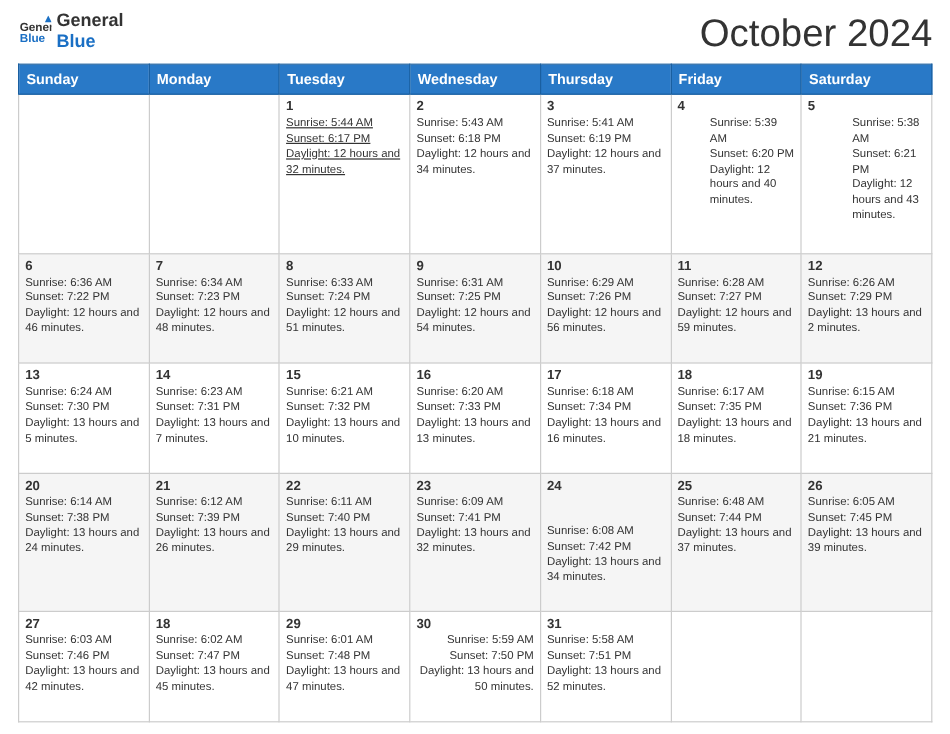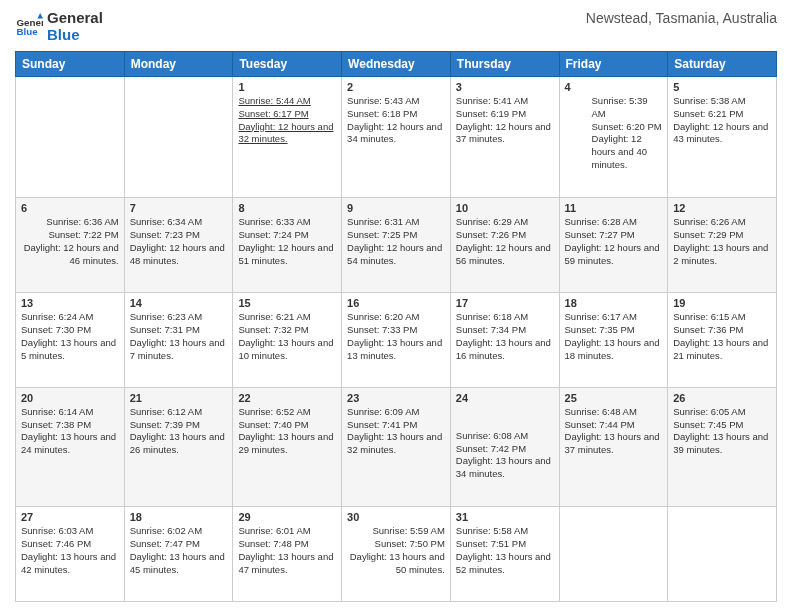--- a/index.html
+++ b/index.html
@@ -99,21 +99,21 @@
         <text y="18" x="2" font-size="14" font-weight="bold" fill="#333" font-family="Arial">General</text>
         <text y="32" x="2" font-size="14" font-weight="bold" fill="#1a6fc4" font-family="Arial">Blue</text>
         <polygon points="32,8 40,8 36,0" fill="#1a6fc4"></polygon>
       </svg>
       <div style="display:flex;flex-direction:column;line-height:1.1;">
         <span style="font-size:15px;font-weight:bold;color:#333;">General</span>
         <span style="font-size:15px;font-weight:bold;color:#1a6fc4;">Blue</span>
       </div>
     </div>
     <div class="title-section">
-      <div class="subtitle">Newstead, Tasmania, Australia</div>
+      <div class="main-title">October 2024</div>
     </div>
   </div>
 
   <table class="calendar-table">
     <thead>
       <tr>
       <th>Sunday</th>
           <th>Monday</th>
           <th>Tuesday</th>
           <th>Wednesday</th>
@@ -145,29 +145,29 @@
 Daylight: 12 hours and 37 minutes.</div>
           </td>
           <td>
             <span class="day-number">4</span>
             <div class="day-info" style="white-space: pre-line; margin-left: 27px;">Sunrise: 5:39 AM
 Sunset: 6:20 PM
 Daylight: 12 hours and 40 minutes.</div>
           </td>
           <td>
             <span class="day-number">5</span>
-            <div class="day-info" style="white-space: pre-line;">Sunrise: 5:38 AM
+            <div class="day-info" style="white-space: pre-line; margin-left: 37px;">Sunrise: 5:38 AM
 Sunset: 6:21 PM
 Daylight: 12 hours and 43 minutes.</div>
           </td>
         </tr>
         <tr>
           <td>
             <span class="day-number">6</span>
-            <div class="day-info" style="white-space: pre-line; text-align: right;">Sunrise: 6:36 AM
+            <div class="day-info" style="white-space: pre-line;">Sunrise: 6:36 AM
 Sunset: 7:22 PM
 Daylight: 12 hours and 46 minutes.</div>
           </td>
           <td>
             <span class="day-number">7</span>
             <div class="day-info" style="white-space: pre-line;">Sunrise: 6:34 AM
 Sunset: 7:23 PM
 Daylight: 12 hours and 48 minutes.</div>
           </td>
           <td>
@@ -253,21 +253,21 @@
 Daylight: 13 hours and 24 minutes.</div>
           </td>
           <td>
             <span class="day-number">21</span>
             <div class="day-info" style="white-space: pre-line;">Sunrise: 6:12 AM
 Sunset: 7:39 PM
 Daylight: 13 hours and 26 minutes.</div>
           </td>
           <td>
             <span class="day-number">22</span>
-            <div class="day-info" style="white-space: pre-line;">Sunrise: 6:52 AM
+            <div class="day-info" style="white-space: pre-line;">Sunrise: 6:11 AM
 Sunset: 7:40 PM
 Daylight: 13 hours and 29 minutes.</div>
           </td>
           <td>
             <span class="day-number">23</span>
             <div class="day-info" style="white-space: pre-line;">Sunrise: 6:09 AM
 Sunset: 7:41 PM
 Daylight: 13 hours and 32 minutes.</div>
           </td>
           <td>

